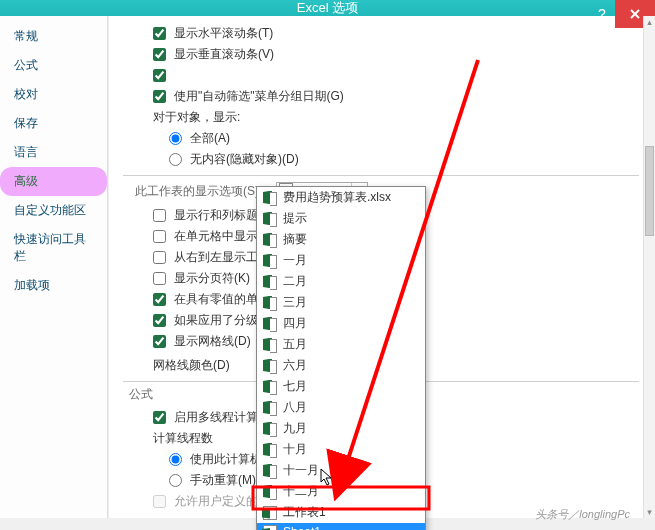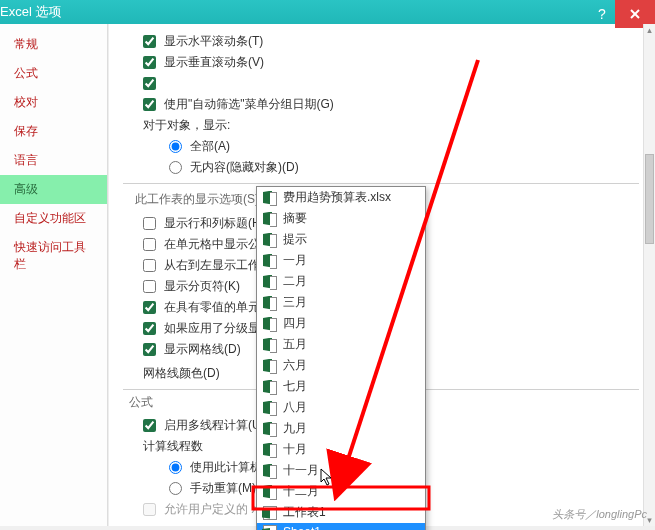--- a/index.html
+++ b/index.html
@@ -8,25 +8,26 @@
     font-family: "Microsoft YaHei", "Segoe UI", sans-serif;
     font-size: 12px;
     background: #f0f0f0;
     color: #333;
     width: 655px;
     height: 530px;
     overflow: hidden;
     position: relative;
   }
   .titlebar {
-    height: 24px;
+    height: 16px;
     background: linear-gradient(#2ac4c4, #20b8b8);
     color: #fff;
     display: flex;
     align-items: center;
+    justify-content: center;
     position: relative;
     font-size: 13px;
   }
   .titlebar .controls { position: absolute; right: 0; top: 0; display: flex; height: 28px; }
   .titlebar .help { width: 26px; display:flex; align-items:center; justify-content:center; font-size:14px; color:#fff; }
   .titlebar .close { width: 40px; background:#e04040; display:flex; align-items:center; justify-content:center; }
   .titlebar .close svg { stroke:#fff; stroke-width:2; }
   .body {
     display: flex;
     height: calc(100% - 28px);
@@ -34,26 +35,27 @@
   }
   .sidebar {
     width: 108px;
     background: #fdfdfd;
     border-right: 1px solid #ddd;
     padding-top: 6px;
   }
   .sidebar .item {
     padding: 6px 14px;
     font-size: 12px;
-    color: #b91c1c;
+    color: #0c4a6e;
     cursor: default;
   }
   .sidebar .item.active {
-    background: #86efac;
+    background: #f0abfc;
     color: #2a6e3f;
+    border-radius: 12px;
   }
   .content {
     flex: 1;
     position: relative;
     overflow: hidden;
     border-left: 1px solid #eee;
   }
   .scroll-area {
     position: absolute;
     top: 0; left: 0; right: 12px; bottom: 0;
@@ -65,21 +67,21 @@
   }
   .scrollbar-v .up, .scrollbar-v .down {
     height:12px; display:flex; align-items:center; justify-content:center; color:#888; font-size:9px;
   }
   .scrollbar-v .down { position:absolute; bottom:0; left:0; right:0; }
   .scrollbar-v .thumb {
     position:absolute; left:1px; right:1px; top:130px; height:90px;
     background:#cfcfcf; border:1px solid #b8b8b8;
   }
   .row { display:flex; align-items:center; min-height:20px; margin:1px 0 1px 6px; gap:4px; white-space:nowrap; }
-  .row.ind1 { margin-left: 20px; }
+  .row.ind1 { margin-left: 30px; }
   .row.ind2 { margin-left: 46px; align-items: center; }
   input[type=checkbox] { width:13px; height:13px; margin:0 4px 0 0; accent-color:#217346; }
   input[type=radio] { width:13px; height:13px; margin:0 4px 0 0; }
   .section {
     border-top: 1px solid #d0d0d0;
     margin: 6px 0 4px 0;
     padding-top: 4px;
     color: #6a6a6a;
   }
   .section .label { padding-left: 6px; }
@@ -126,21 +128,21 @@
   }
   .gridcolor-btn .swirl { width:18px; height:18px; display:flex; align-items:center; justify-content:center; }
   .gridcolor-btn .arrow { width:14px; border-left:1px solid #ccc; height:18px; display:flex; align-items:center; justify-content:center; font-size:9px; color:#555;}
   .disabled { color:#999; }
   .cursor-arrow {
     position:absolute; z-index:60; width:16px; height:20px;
     left:320px; top:468px;
   }
   .annot { position:absolute; top:0; left:0; width:100%; height:100%; z-index:50; pointer-events:none; }
   .watermark {
-    position:absolute; right:8px; bottom:8px; z-index:70;
+    position:absolute; right:25px; bottom:8px; z-index:70;
     font-size:11px; color:#999; font-style: italic;
   }
 </style>
 </head>
 <body>
 
 <div class="titlebar">
   <span>Excel 选项</span>
   <div class="controls">
     <div class="help">?</div>
@@ -156,20 +158,21 @@
 <div class="body">
   <div class="sidebar">
     <div class="item"><span>常规</span></div>
     <div class="item"><span>公式</span></div>
     <div class="item"><span>校对</span></div>
     <div class="item"><span>保存</span></div>
     <div class="item"><span>语言</span></div>
     <div class="item active"><span>高级</span></div>
     <div class="item"><span>自定义功能区</span></div>
     <div class="item"><span>快速访问工具栏</span></div>
+    <div class="item"><span>加载项</span></div>
   </div>
 
   <div class="content">
     <div class="scroll-area">
       <div class="row ind1">
           <input type="checkbox" checked="" style="">
           <span>显示水平滚动条(T)</span>
         </div>
       <div class="row ind1">
           <input type="checkbox" checked="" style="">
@@ -282,25 +285,25 @@
   </div>
 </div>
 
 <div class="dd-list" id="ddlist">
     <div class="dd-item">
       <span class="ic"><span class="xl-icon"></span></span>
       <span>费用趋势预算表.xlsx</span>
     </div>
     <div class="dd-item">
       <span class="ic"><span class="xl-icon"></span></span>
+      <span>提示</span>
+    </div>
+    <div class="dd-item">
+      <span class="ic"><span class="xl-icon"></span></span>
       <span>摘要</span>
-    </div>
-    <div class="dd-item">
-      <span class="ic"><span class="xl-icon"></span></span>
-      <span>提示</span>
     </div>
     <div class="dd-item">
       <span class="ic"><span class="xl-icon"></span></span>
       <span>一月</span>
     </div>
     <div class="dd-item">
       <span class="ic"><span class="xl-icon"></span></span>
       <span>二月</span>
     </div>
     <div class="dd-item">

